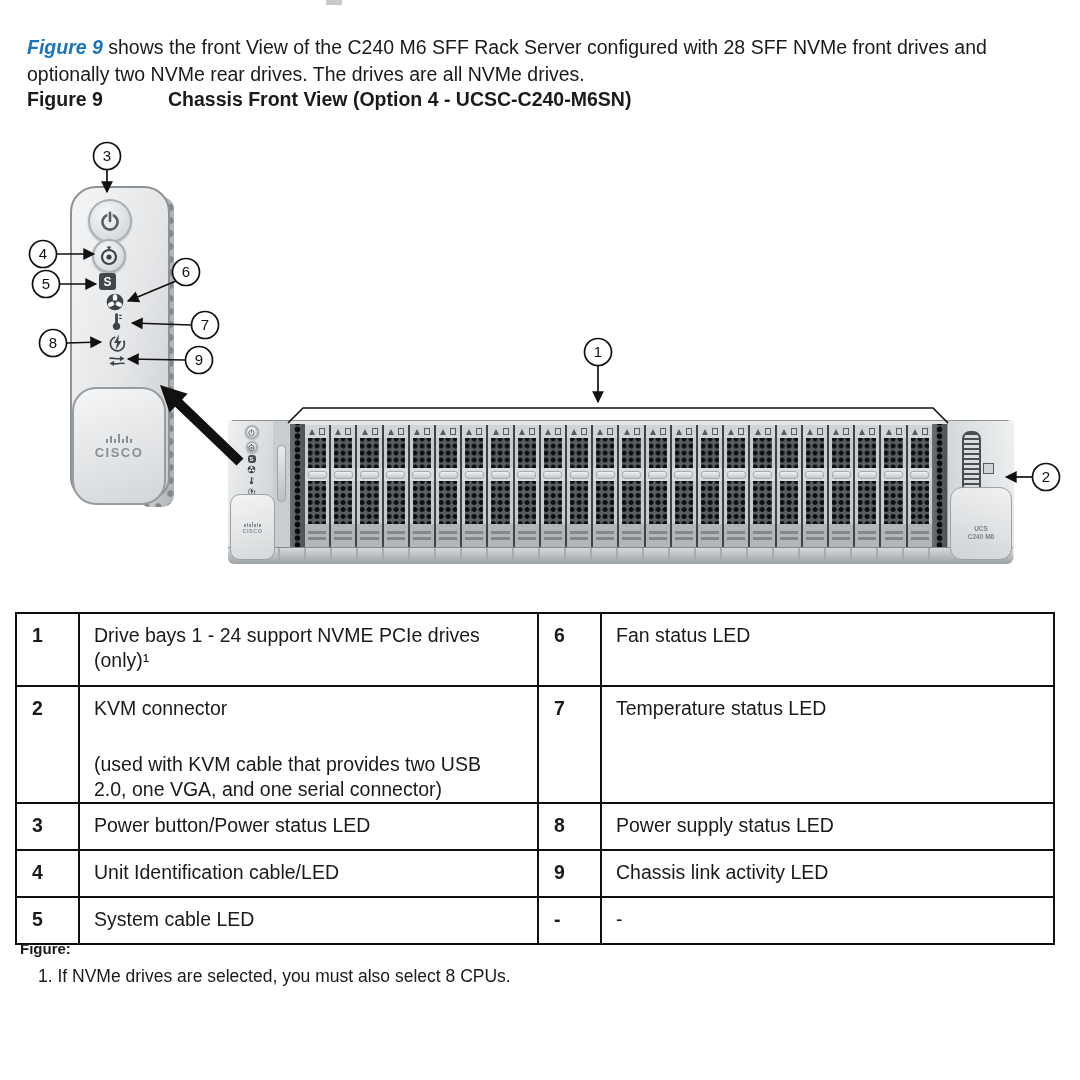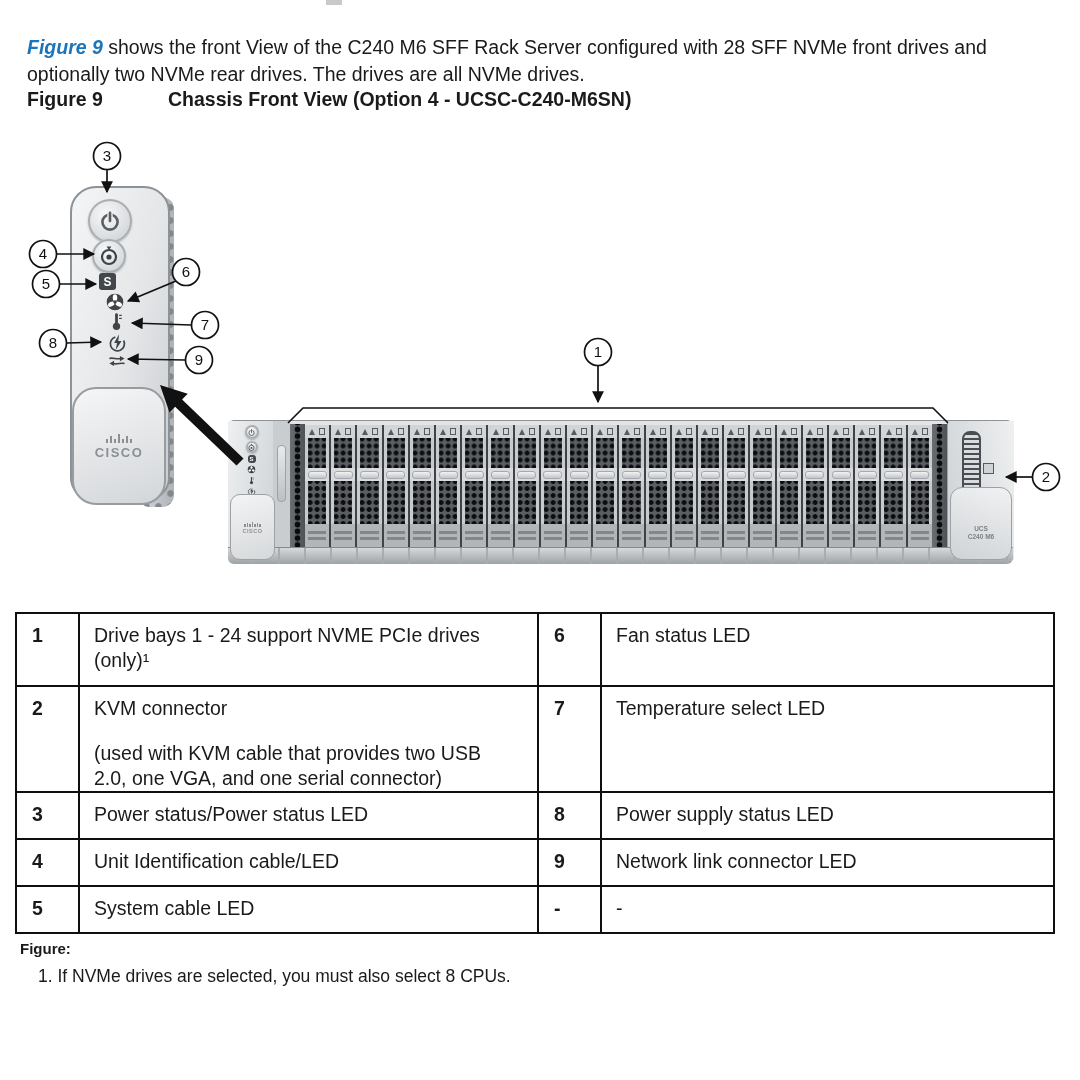--- a/index.html
+++ b/index.html
@@ -14,21 +14,21 @@
   .figure-heading{position:absolute;left:27px;top:88px;height:24px;font-size:19.5px;font-weight:bold;white-space:nowrap;}
   .figure-heading .title{position:absolute;left:141px;top:0;}
   .smudge{position:absolute;left:326px;top:0;width:16px;height:5px;background:#c9c9c9;}
 
   
   table.callouts{position:absolute;left:15px;top:612px;border-collapse:collapse;table-layout:fixed;}
   table.callouts td{border:2px solid #0f0f0f;vertical-align:top;font-size:19.5px;line-height:25px;}
   table.callouts td.num{font-weight:bold;padding:9px 0 0 15px;}
   table.callouts td.desc{padding:9px 22px 0 14px;}
   table.callouts p{margin:0 0 0 0;}
-  table.callouts p + p{margin-top:20px;}
+  table.callouts p + p{margin-top:31px;}
 
   .notes-heading{position:absolute;left:20px;top:940px;font-size:15px;font-weight:bold;}
   .note-item{position:absolute;left:38px;top:966px;font-size:17.5px;}
 
   
   .side-strip{position:absolute;left:138px;top:197px;width:36px;height:310px;border-radius:12px;
     background-image:radial-gradient(circle,#82878c 3px,transparent 3.6px),linear-gradient(90deg,#d8dbde,#aeb3b7);
     background-size:12px 13px,100% 100%;background-position:60% 4px,0 0;z-index:1;}
   .panel{position:absolute;left:70px;top:186px;width:96px;height:310px;border-radius:26px 26px 22px 22px;
     background:linear-gradient(105deg,#f4f5f6 0%,#e4e6e8 55%,#c9ccd0 100%);
@@ -682,49 +682,49 @@
           <p>2</p>
         </td>
         <td class="desc">
           <p>KVM connector</p>
           <p>(used with KVM cable that provides two USB 2.0, one VGA, and one serial connector)</p>
         </td>
         <td class="num">
           <p>7</p>
         </td>
         <td class="desc">
-          <p>Temperature select LED</p>
+          <p>Temperature status LED</p>
         </td>
       </tr>
       <tr style="height: 47px;">
         <td class="num">
           <p>3</p>
         </td>
         <td class="desc">
-          <p>Power status/Power status LED</p>
+          <p>Power button/Power status LED</p>
         </td>
         <td class="num">
           <p>8</p>
         </td>
         <td class="desc">
           <p>Power supply status LED</p>
         </td>
       </tr>
       <tr style="height: 47px;">
         <td class="num">
           <p>4</p>
         </td>
         <td class="desc">
           <p>Unit Identification cable/LED</p>
         </td>
         <td class="num">
           <p>9</p>
         </td>
         <td class="desc">
-          <p>Network link connector LED</p>
+          <p>Chassis link activity LED</p>
         </td>
       </tr>
       <tr style="height: 47px;">
         <td class="num">
           <p>5</p>
         </td>
         <td class="desc">
           <p>System cable LED</p>
         </td>
         <td class="num">

